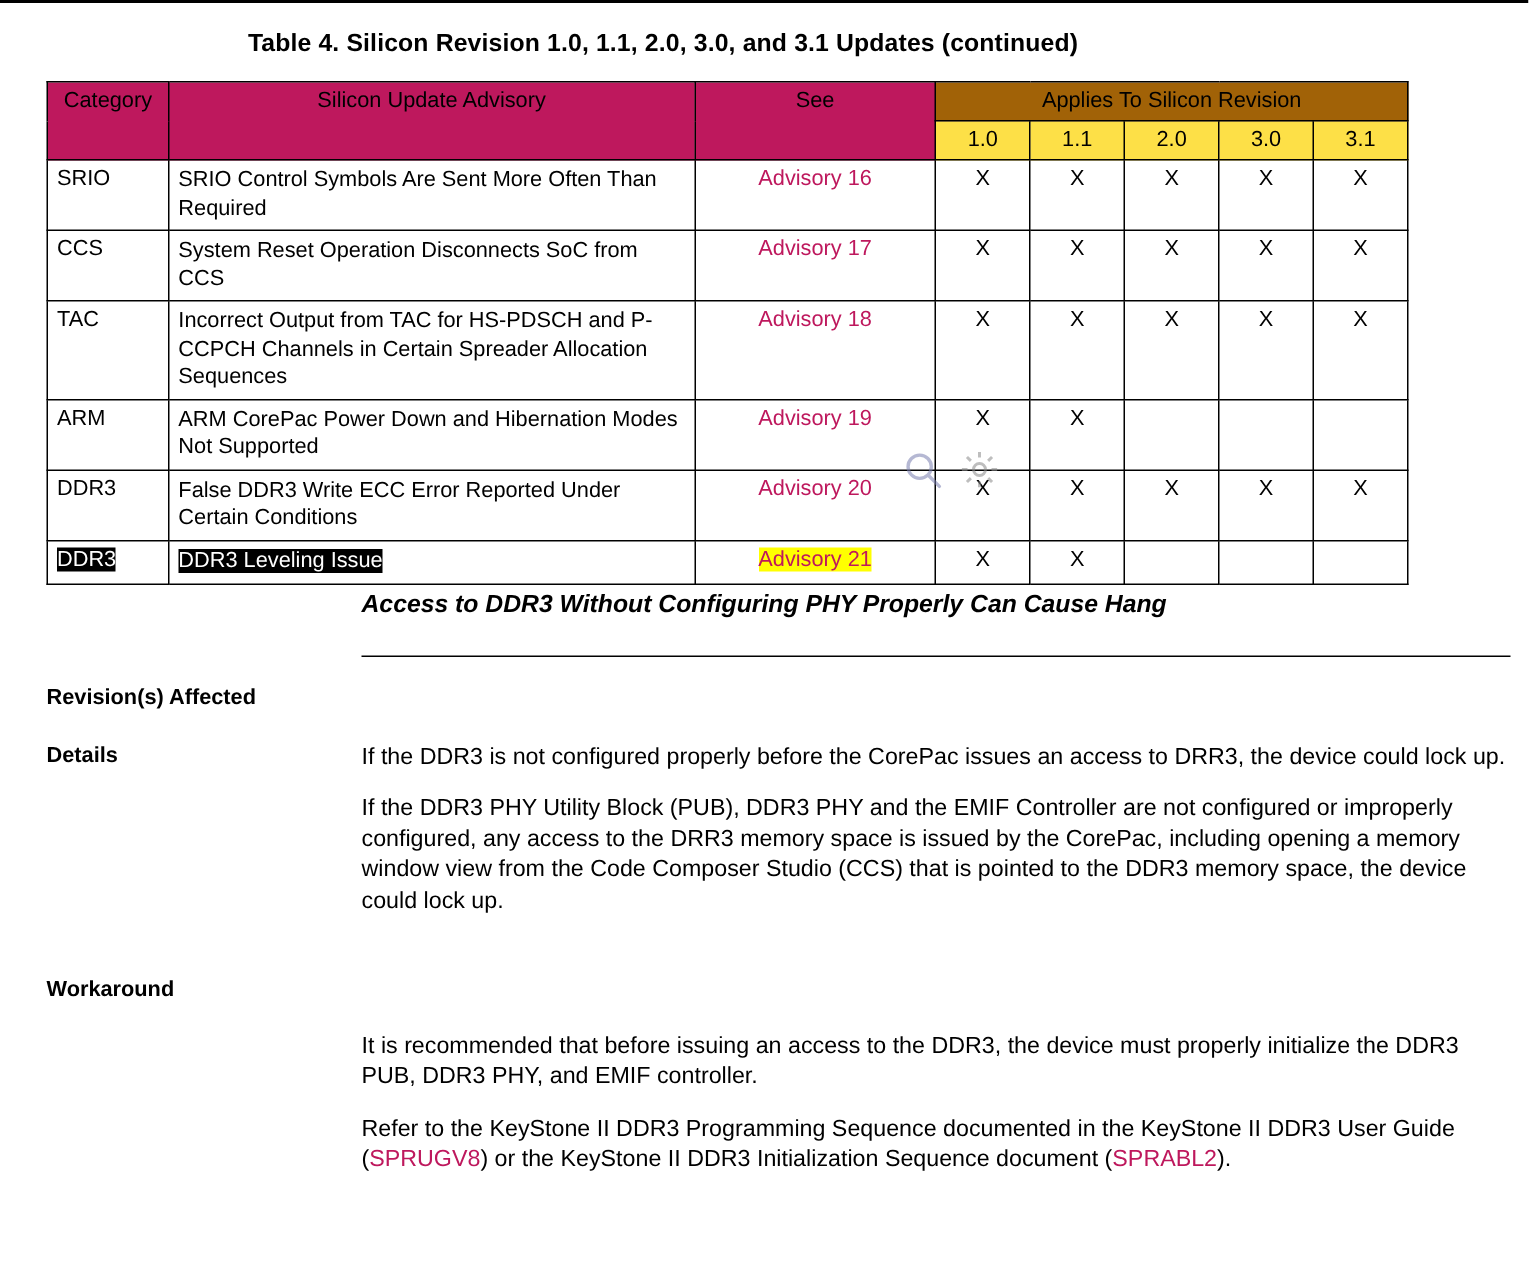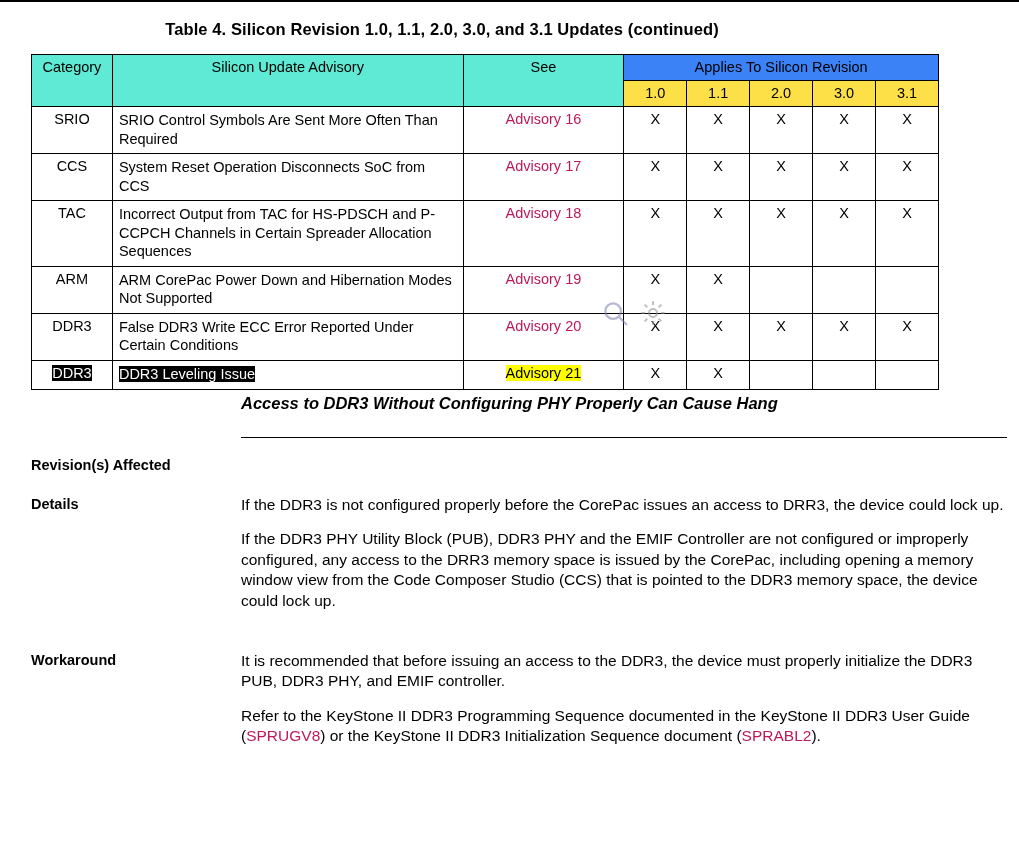--- a/index.html
+++ b/index.html
@@ -48,42 +48,42 @@
     table-layout: fixed;
     font-size: 14.5px;
   }
   table.errata td, table.errata th {
     border: 1px solid #000000;
     vertical-align: top;
     padding: 4px 6px 5px 6px;
     font-weight: normal;
   }
   th.hdr {
-    background: #5eead4;
+    background: #be185d;
     text-align: center;
     font-weight: bold;
     vertical-align: bottom;
     font-size: 14.5px;
   }
   th.hdr-applies {
-    background: #3b82f6;
+    background: #a16207;
     text-align: center;
     font-weight: bold;
     font-size: 14.5px;
     vertical-align: middle;
   }
   th.hdr-rev {
     background: #fde047;
     text-align: center;
     font-weight: bold;
     font-size: 14.5px;
     vertical-align: middle;
   }
   td.cat {
-    text-align: center;
+    text-align: left;
     white-space: nowrap;
   }
   td.adv {
     text-align: left;
     line-height: 1.28;
   }
   td.see {
     text-align: center;
   }
   td.rev {
@@ -91,21 +91,21 @@
   }
   .link {
     color: #be185d;
   }
   .hl {
     background: #000000;
     color: #ffffff;
   }
   .hl-yellow {
     background: #ffff00;
-    color: #000000;
+    color: #be185d;
     text-align: right;
   }
   .row-last td {
     padding-top: 3px;
     padding-bottom: 3px;
   }
   
   col.c-cat  { width: 72px; }
   col.c-adv  { width: 312px; }
   col.c-see  { width: 143px; }
@@ -168,21 +168,21 @@
   }
   .field-body p {
     margin: 0 0 14px 0;
   }
   .field-body p:last-child { margin-bottom: 0; }
   #rev-label { top: 457px; }
   #rev-body  { top: 456px; }
   #det-label { top: 496px; }
   #det-body  { top: 495px; }
   #work-label { top: 652px; }
-  #work-body  { top: 651px; }
+  #work-body  { top: 688px; }
 </style>
 </head>
 <body>
 
 <div class="page">
 
   <div class="top-rule"></div>
 
   <div class="table-title">Table 4. Silicon Revision 1.0, 1.1, 2.0, 3.0, and 3.1 Updates (continued)</div>
 

